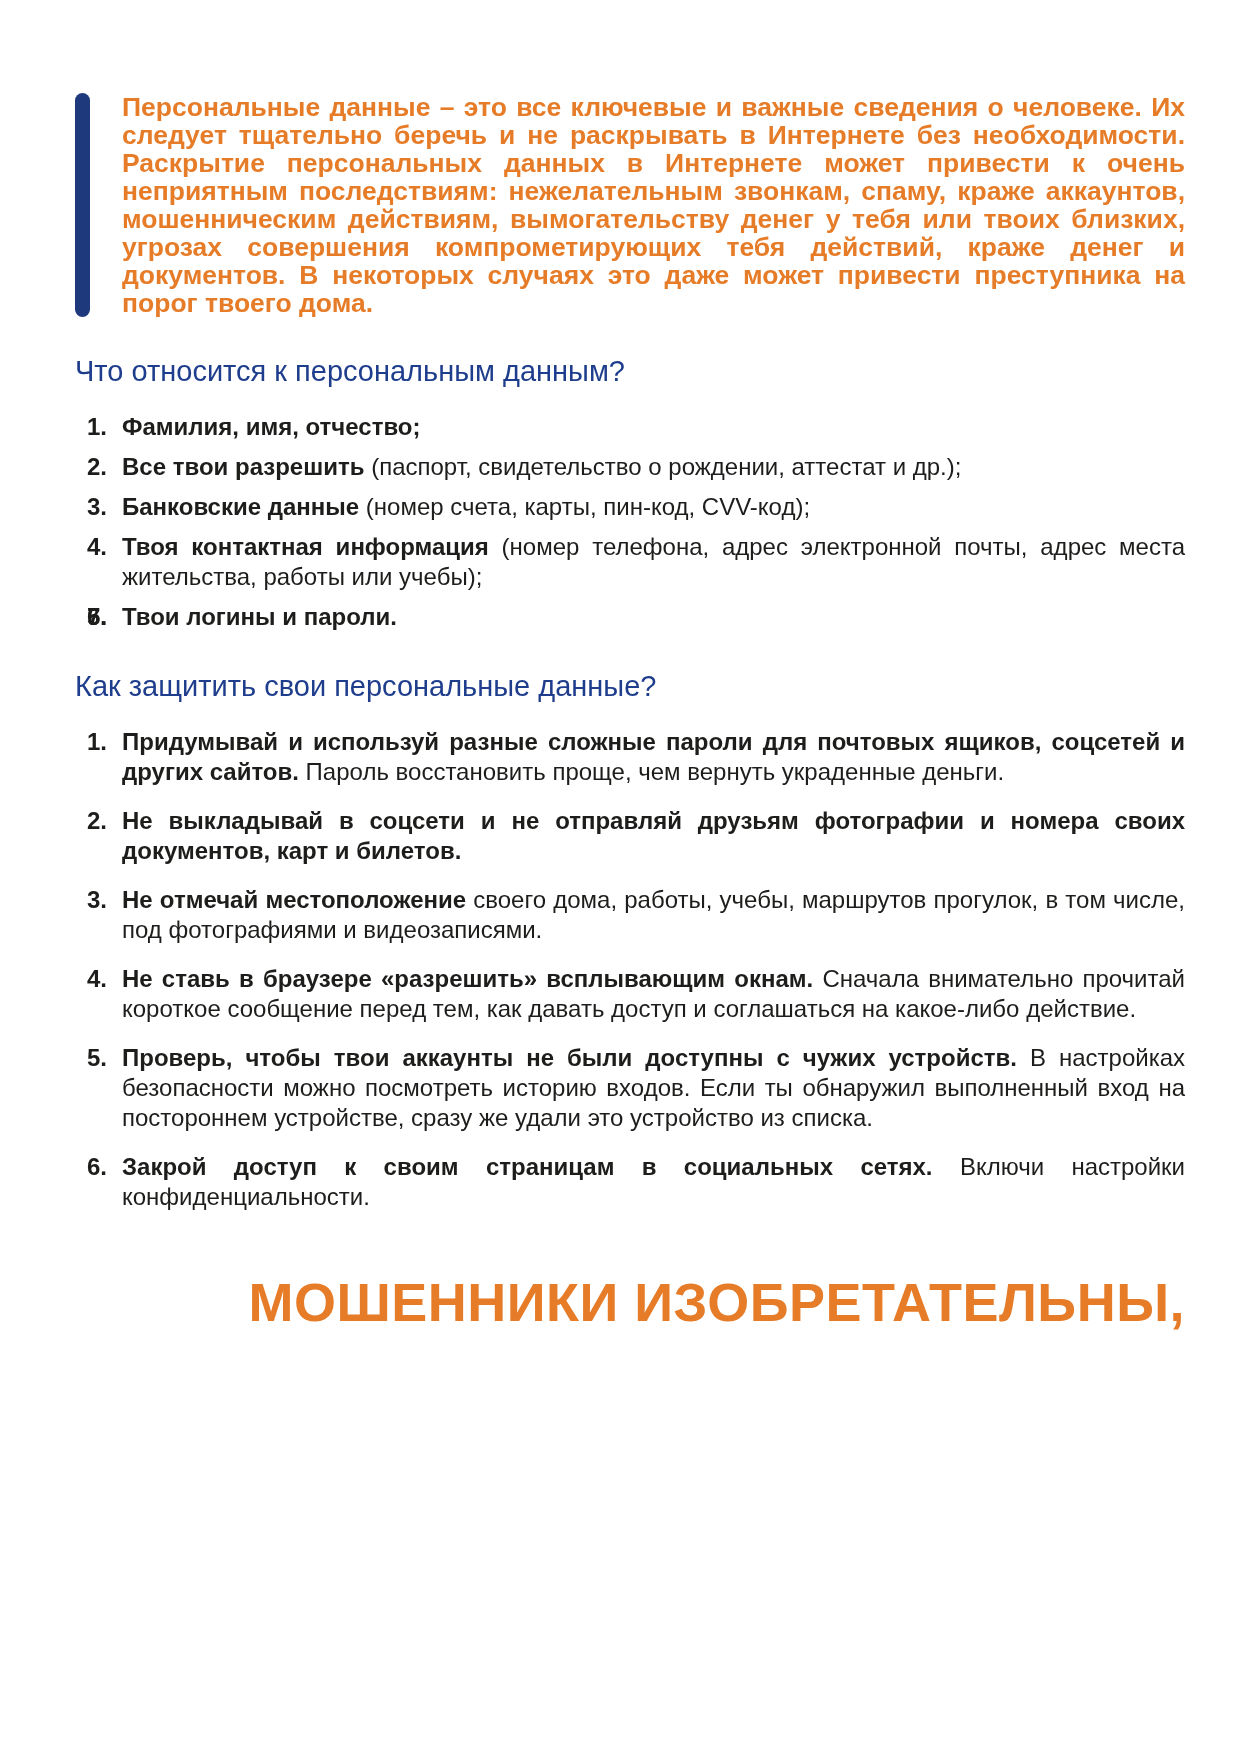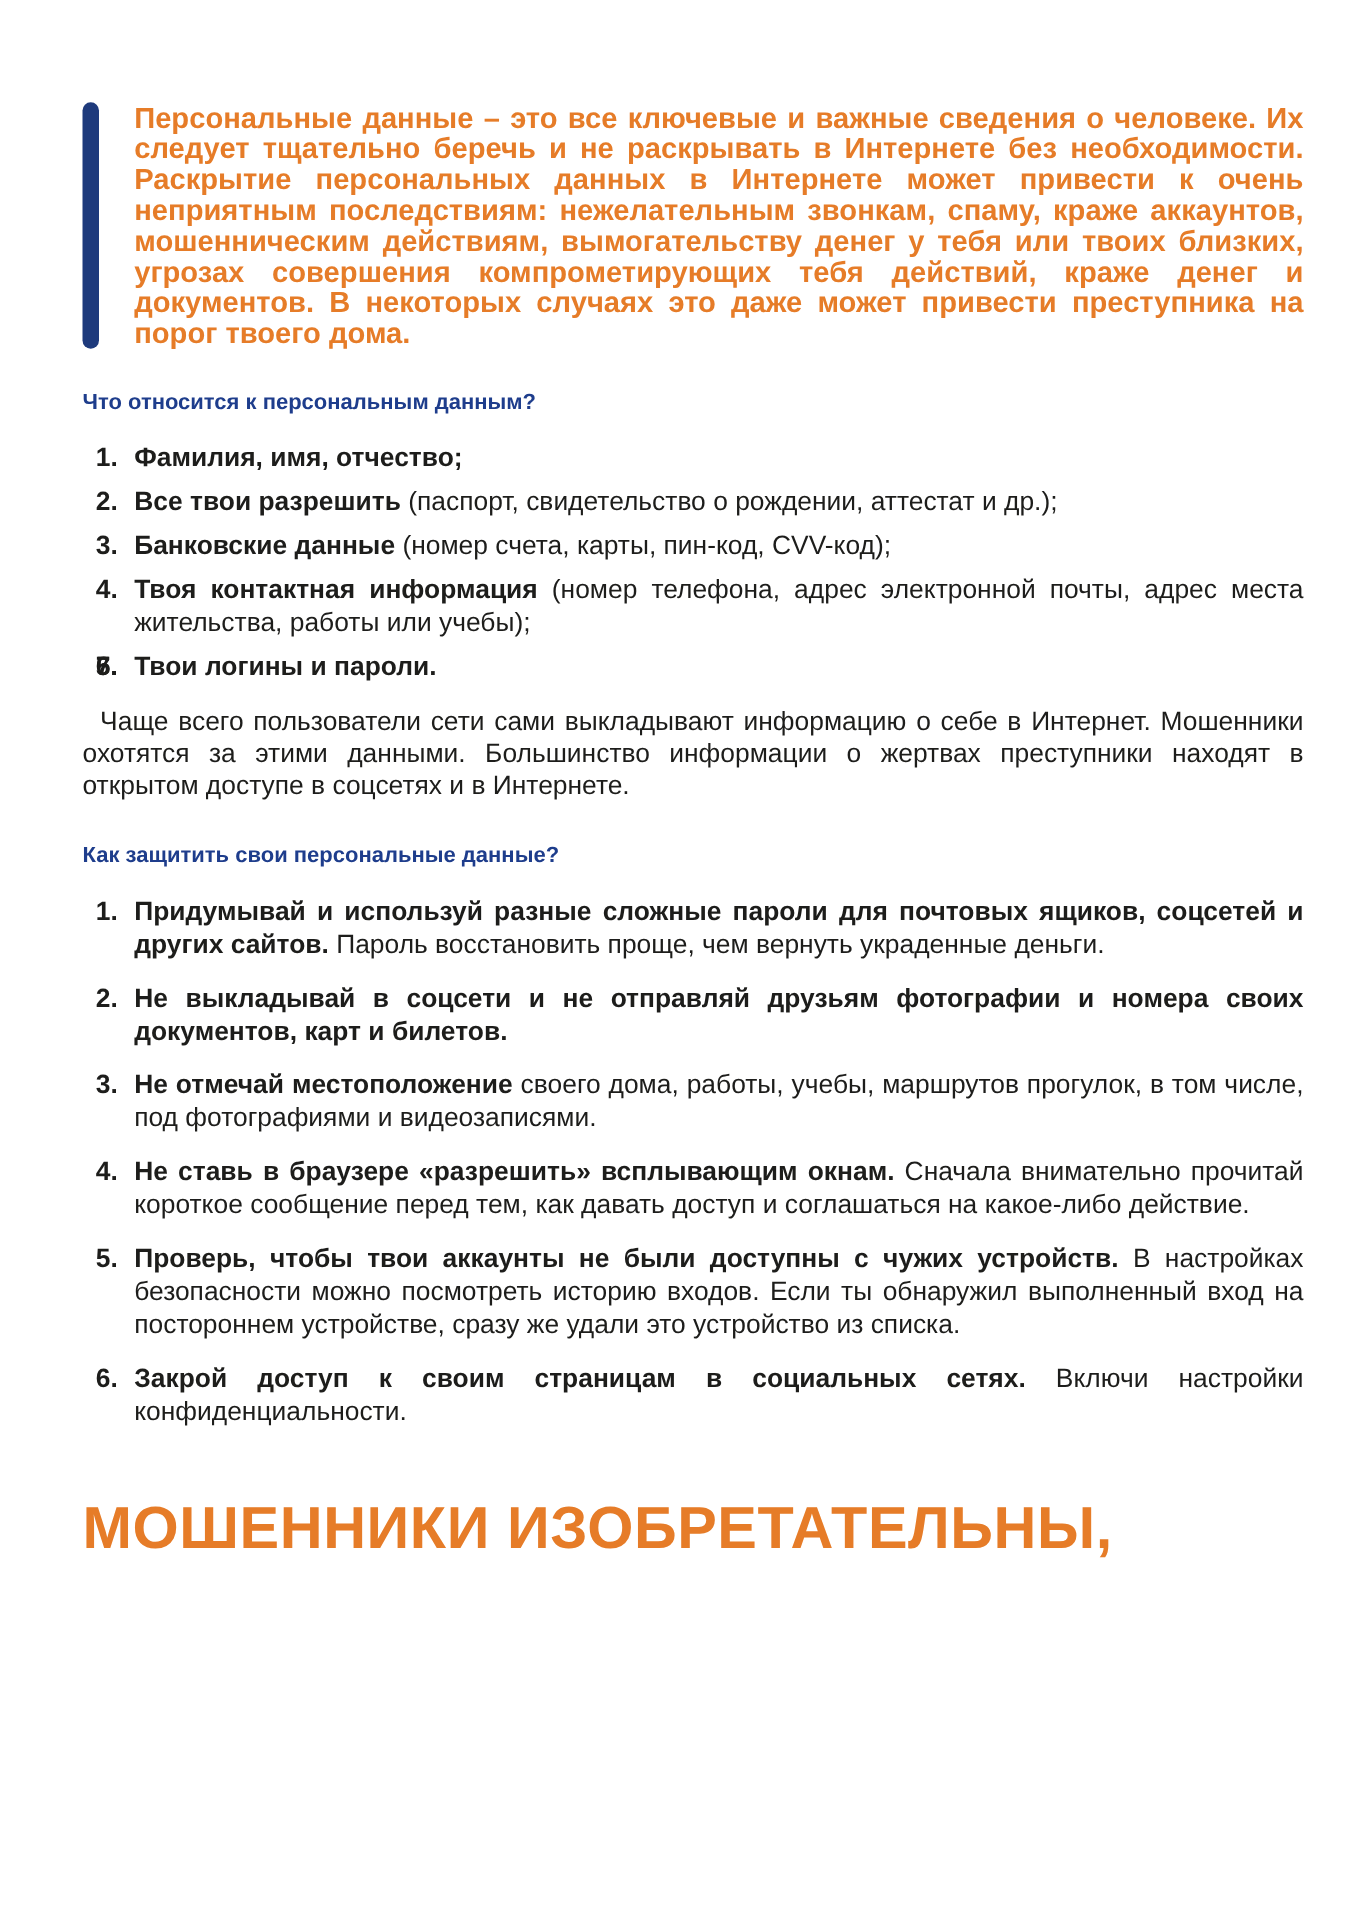--- a/index.html
+++ b/index.html
@@ -24,22 +24,22 @@
   .intro-text {
     margin-left: 32px;
     color: var(--orange, #e67c28);
     font-weight: bold;
     font-size: 26.5px;
     line-height: 28px;
     text-align: justify;
   }
   .section-heading {
     color: var(--blue, #1e3d8c);
-    font-size: 20px;
-    font-weight: bold;
+    font-size: 29px;
+    font-weight: normal;
     margin-top: 38px;
   }
   ol.num-list {
     list-style: none;
     margin-top: 24px;
     font-size: 24px;
     line-height: 30px;
   }
   .num-list li {
     position: relative;
@@ -57,21 +57,21 @@
   ol.spaced li { margin-bottom: 19px; }
   .body-paragraph {
     margin-top: 20px;
     font-size: 24px;
     line-height: 29px;
     text-align: justify;
     text-indent: 16px;
   }
   .footer-banner {
     margin-top: 60px;
-    text-align: left;
+    text-align: right;
     color: var(--orange, #e67c28);
     font-weight: bold;
     font-size: 54px;
     line-height: 61px;
     letter-spacing: 0.5px;
     white-space: nowrap;
   }
 </style>
 </head>
 <body>
@@ -88,21 +88,20 @@
   <ol class="num-list">
       <li><span class="num">1.</span><b>Фамилия, имя, отчество;</b><span></span></li>
       <li><span class="num">2.</span><b>Все твои разрешить</b><span> (паспорт, свидетельство о рождении, аттестат и др.);</span></li>
       <li><span class="num">3.</span><b>Банковские данные</b><span> (номер счета, карты, пин-код, CVV-код);</span></li>
       <li><span class="num">4.</span><b>Твоя контактная информация</b><span> (номер телефона, адрес электронной почты, адрес места жительства, работы или учебы);</span></li>
       <li><span class="num">5.</span><span></span></li>
       <li><span class="num">6.</span><span></span></li>
       <li><span class="num">7.</span><b>Твои логины и пароли.</b><span></span></li>
     </ol>
 
-  <p class="body-paragraph">Чаще всего пользователи сети сами выкладывают информацию о себе в Интернет. Мошенники охотятся за этими данными. Большинство информации о жертвах преступники находят в открытом доступе в соцсетях и в Интернете.</p>
 
   <h2 class="section-heading">Как защитить свои персональные данные?</h2>
 
   <ol class="num-list spaced">
       <li><span class="num">1.</span><b>Придумывай и используй разные сложные пароли для почтовых ящиков, соцсетей и других сайтов.</b><span> Пароль восстановить проще, чем вернуть украденные деньги.</span></li>
       <li><span class="num">2.</span><b>Не выкладывай в соцсети и не отправляй друзьям фотографии и номера своих документов, карт и билетов.</b><span></span></li>
       <li><span class="num">3.</span><b>Не отмечай местоположение</b><span> своего дома, работы, учебы, маршрутов прогулок, в том числе, под фотографиями и видеозаписями.</span></li>
       <li><span class="num">4.</span><b>Не ставь в браузере «разрешить» всплывающим окнам.</b><span> Сначала внимательно прочитай короткое сообщение перед тем, как давать доступ и соглашаться на какое-либо действие.</span></li>
       <li><span class="num">5.</span><b>Проверь, чтобы твои аккаунты не были доступны с чужих устройств.</b><span> В настройках безопасности можно посмотреть историю входов. Если ты обнаружил выполненный вход на постороннем устройстве, сразу же удали это устройство из списка.</span></li>
       <li><span class="num">6.</span><b>Закрой доступ к своим страницам в социальных сетях.</b><span> Включи настройки конфиденциальности.</span></li>

